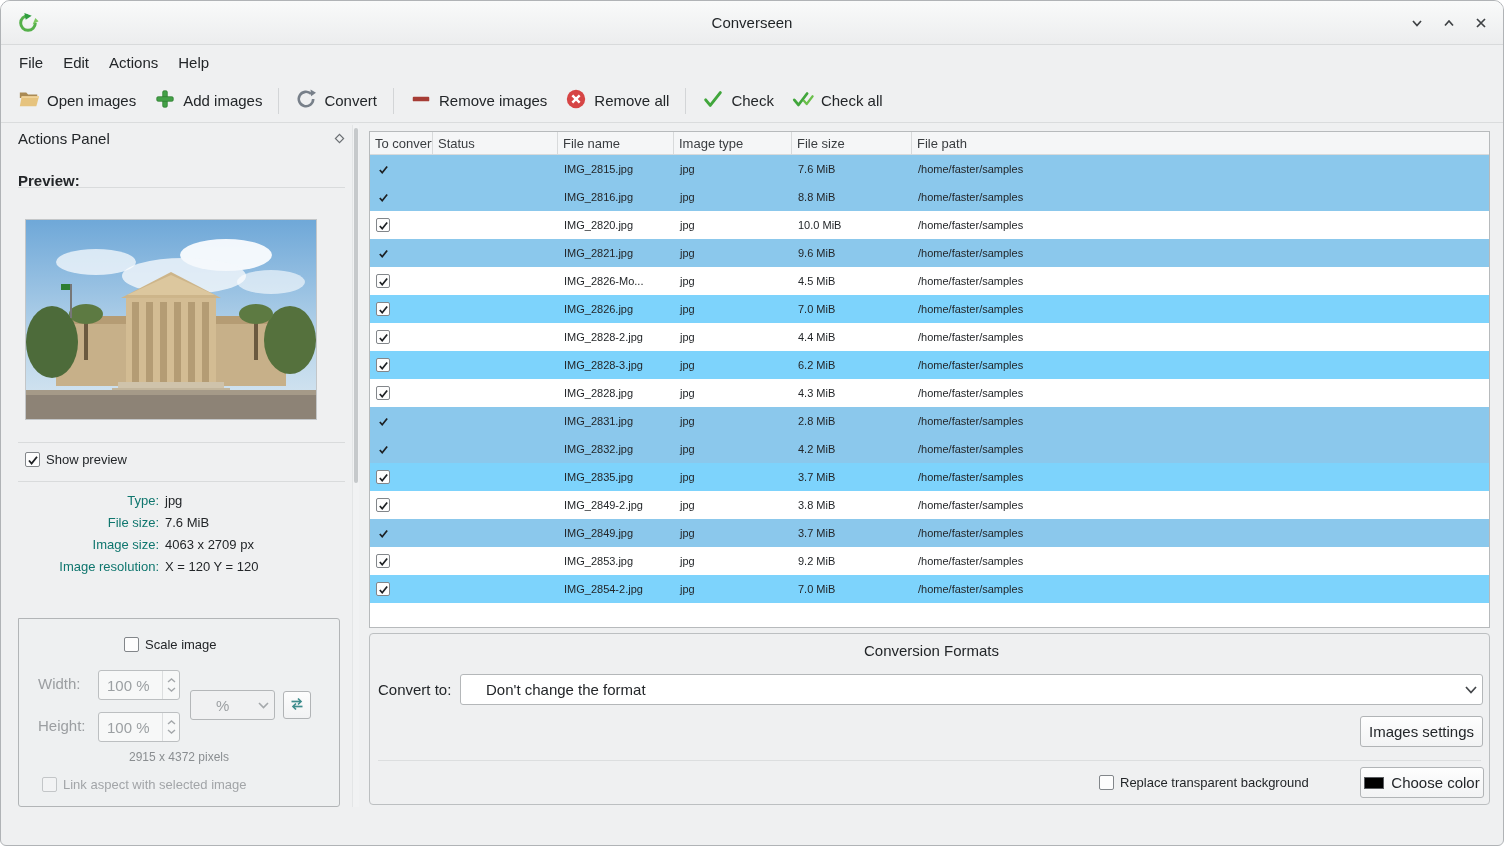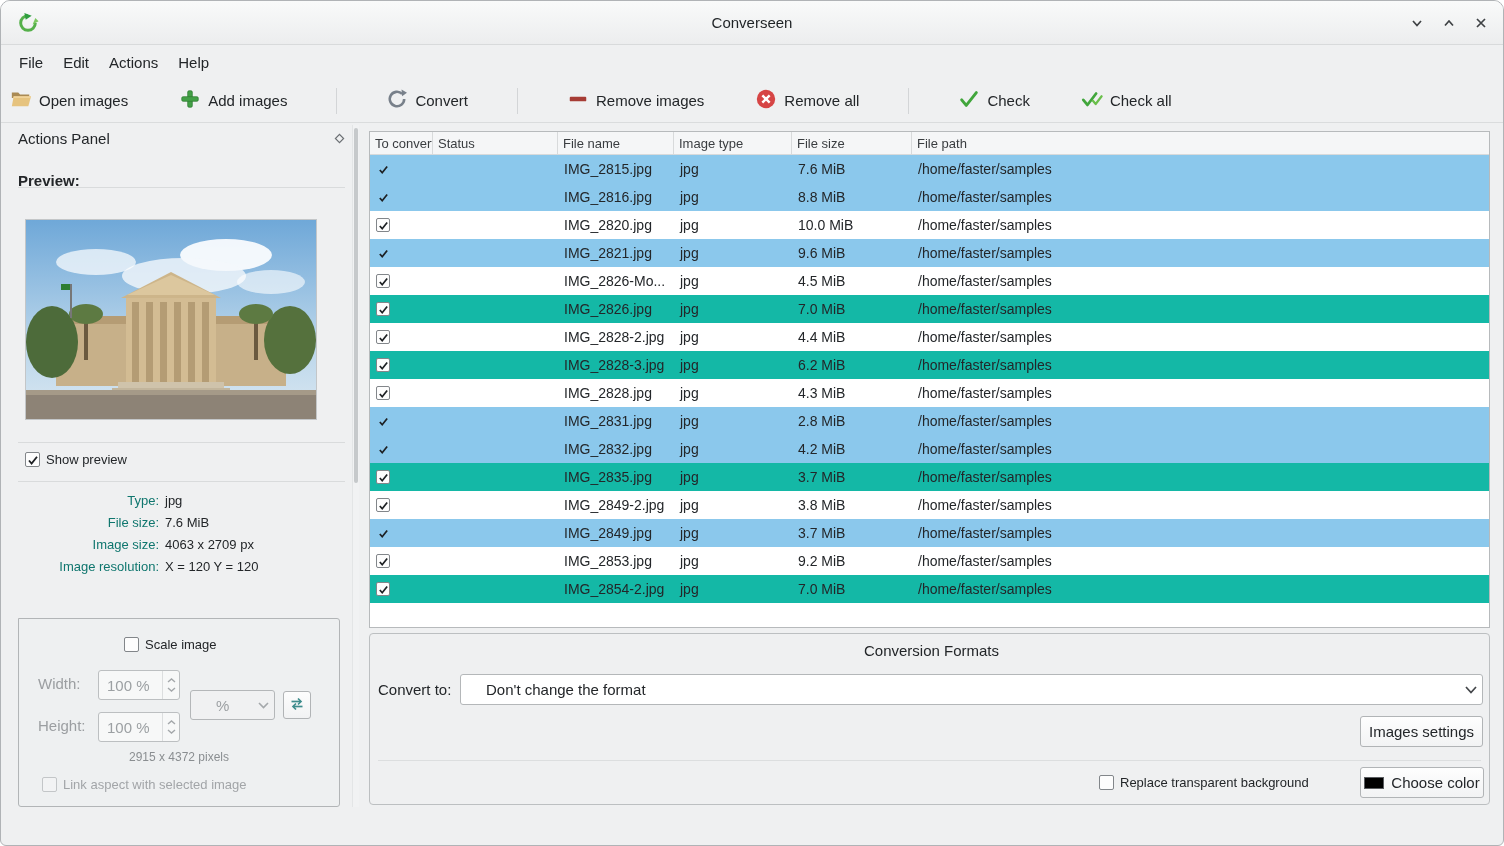--- a/index.html
+++ b/index.html
@@ -12,21 +12,21 @@
   .titlebar .title { position:absolute; left:0; right:0; top:0; height:44px; line-height:44px; text-align:center; font-size:15px; color:#1f2326; }
   .app-icon { position:absolute; left:16px; top:11px; width:22px; height:22px; }
   .win-controls { position:absolute; right:12px; top:0; height:44px; display:flex; align-items:center; gap:12px; }
   .win-btn { width:20px; height:20px; display:flex; align-items:center; justify-content:center; }
 
   
   .menubar { position:absolute; left:0; top:44px; right:0; height:34px; display:flex; align-items:center; padding-left:8px; font-size:15px; }
   .menu-item { padding:5px 10px; border-radius:3px; }
 
   
-  .toolbar { position:absolute; left:0; top:78px; right:0; height:44px; display:flex; align-items:center; border-bottom:1px solid #dadcdd;gap:33px; }
+  .toolbar { position:absolute; left:0; top:78px; right:0; height:44px; display:flex; align-items:center; padding-left:8px; border-bottom:1px solid #dadcdd; }
   .tbtn { display:flex; align-items:center; gap:7px; padding:6px 9px; font-size:15px; border-radius:3px; color:#232629; background:transparent; border:none; }
   .tbtn svg { flex:none; }
   .tsep { width:1px; height:26px; background:#d3d5d7; margin:0 7px; }
 
   
   .actions-panel { position:absolute; left:8px; top:124px; width:350px; height:682px; }
   .panel-title { position:absolute; left:9px; top:5px; font-size:15px; color:#232629; }
   .float-btn { position:absolute; right:14px; top:7px; width:12px; height:12px; display:flex; align-items:center; justify-content:center; }
   .vscroll { position:absolute; right:0; top:0; bottom:0; width:7px; background:#f1f2f3; border-left:1px solid #e3e5e6; }
   .vscroll .handle { position:absolute; left:1px; right:1px; top:3px; height:355px; background:#c6c9cb; border-radius:3px; }
@@ -62,22 +62,22 @@
   .link-cb { left:23px; top:158px; color:#a2a5a8; }
 
   
   .file-table { position:absolute; left:368px; top:130px; width:1121px; height:497px; background:#ffffff; border:1px solid #b7babc; }
   .thead { display:flex; height:23px; background:#f5f6f7; border-bottom:1px solid #d8dadb; font-size:13px; color:#3a3d40; }
   .th { display:flex; align-items:center; padding:0 5px; border-right:1px solid #d8dadb; overflow:hidden; white-space:nowrap; }
   .th:last-child { border-right:none; }
   .w0 { width:63px; flex:none; } .w1 { width:125px; flex:none; } .w2 { width:116px; flex:none; }
   .w3 { width:118px; flex:none; } .w4 { width:120px; flex:none; } .w5 { flex:1; }
   .tbody { }
-  .trow { display:flex; height:28px; align-items:center; font-size:14px; background:#ffffff; }
-  .trow.alt { background:#14b8a6; }
+  .trow { display:flex; height:28px; align-items:center; font-size:11px; background:#ffffff; }
+  .trow.alt { background:#7dd3fc; }
   .trow.sel { background:#8bc8ec; }
   .c { display:flex; align-items:center; height:100%; overflow:hidden; white-space:nowrap; }
   .c.pad { padding-left:6px; }
   .c.w0 { padding-left:6px; }
   .rowcb { width:14px; height:14px; }
   .trow.sel .rowcb { border-color:transparent; background:transparent; }
 
   
   .formats { position:absolute; left:368px; top:632px; width:1121px; height:172px; border:1px solid #bcbfc1; border-radius:4px; }
   .formats-title { position:absolute; left:4px; right:0; top:8px; text-align:center; font-size:15px; color:#232629; }

